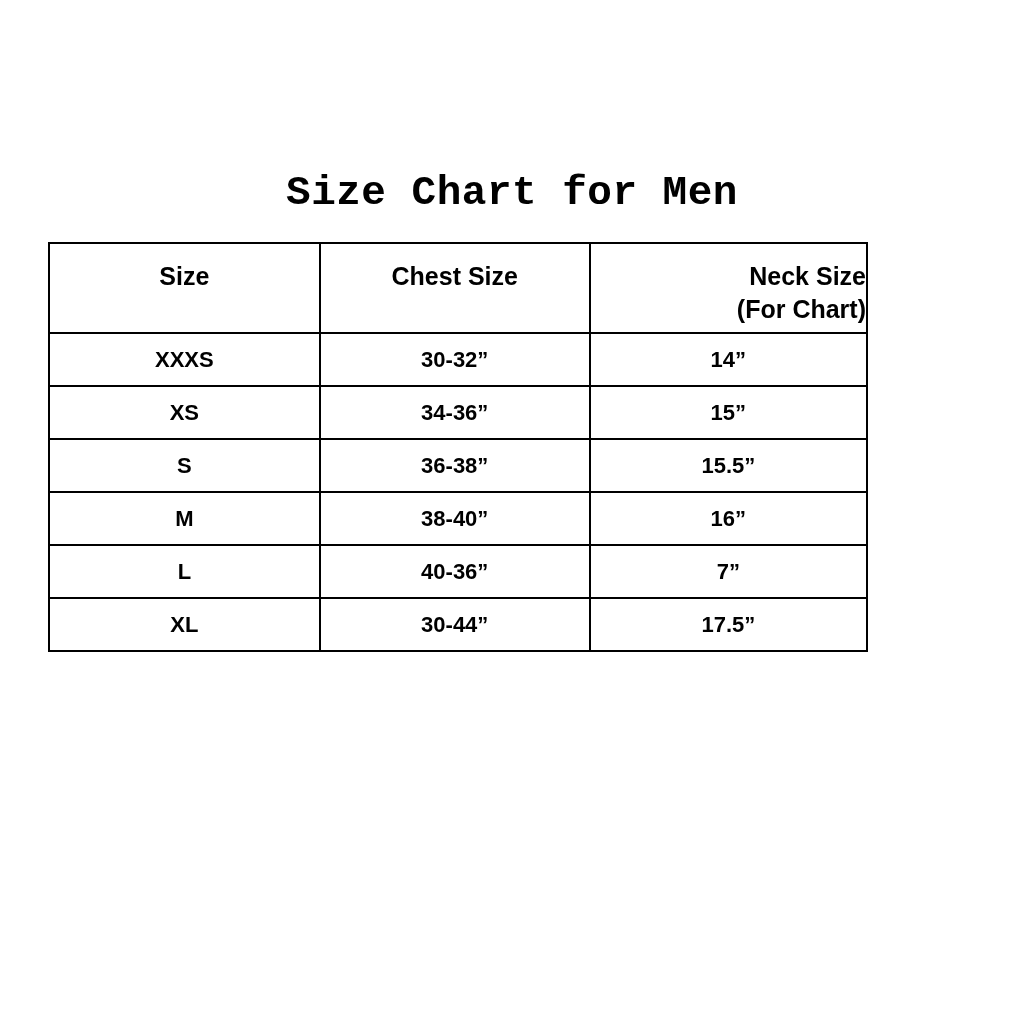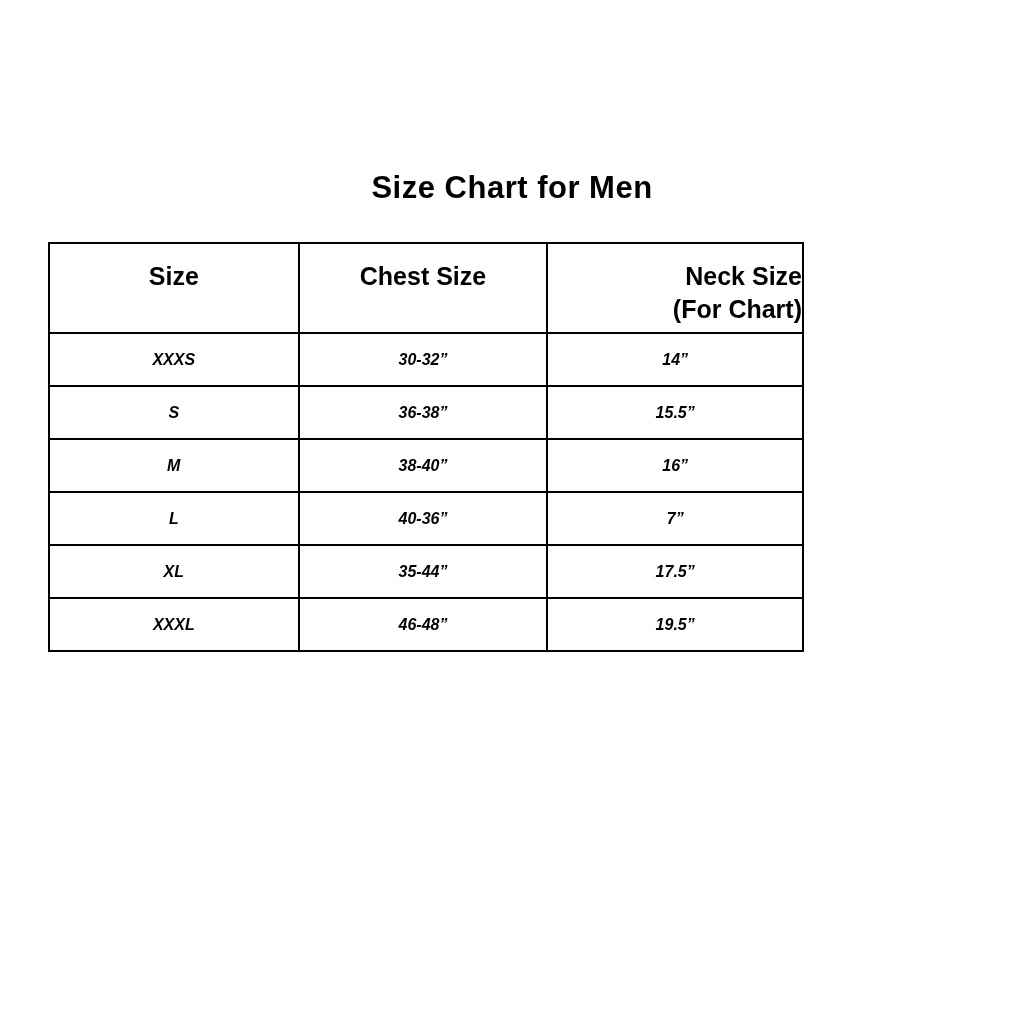--- a/index.html
+++ b/index.html
@@ -15,53 +15,53 @@
     height: 1024px;
     position: relative;
     background: #ffffff;
   }
   .chart-title {
     position: absolute;
     top: 170px;
     left: 0;
     width: 100%;
     text-align: center;
-    font-size: 31px;
+    font-size: 41px;
     font-weight: bold;
     letter-spacing: 0.5px;
     color: #000000;
+    font-family: Liberation Mono, monospace;
   }
   table.size-table {
     position: absolute;
     top: 242px;
     left: 48px;
-    width: 756px;
+    width: 820px;
     border-collapse: collapse;
     background: #ffffff;
     table-layout: fixed;
   }
   table.size-table th,
   table.size-table td {
     border: 2px solid #000000;
     text-align: center;
     font-weight: bold;
     color: #000000;
   }
   table.size-table th {
     height: 90px;
     font-size: 25px;
     vertical-align: top;
     padding-top: 16px;
     line-height: 33px;
   }
   table.size-table td {
     height: 53px;
-    font-size: 16px;
+    font-size: 22px;
     vertical-align: middle;
-    font-style: italic;
   }
   table.size-table col.c1 { width: 33.1%; }
   table.size-table col.c2 { width: 33.0%; }
   table.size-table col.c3 { width: 33.9%; }
   .sub-line { display: block; text-align: right; }
   .sub-line:empty { display: none; }
 </style>
 </head>
 <body>
 
@@ -85,40 +85,40 @@
         </th>
       </tr>
     </thead>
     <tbody>
         <tr>
           <td>XXXS</td>
           <td>30-32”</td>
           <td>14”</td>
         </tr>
         <tr>
+          <td>XS</td>
+          <td>34-36”</td>
+          <td>15”</td>
+        </tr>
+        <tr>
           <td>S</td>
           <td>36-38”</td>
           <td>15.5”</td>
         </tr>
         <tr>
           <td>M</td>
           <td>38-40”</td>
           <td>16”</td>
         </tr>
         <tr>
           <td>L</td>
           <td>40-36”</td>
           <td>7”</td>
         </tr>
         <tr>
           <td>XL</td>
-          <td>35-44”</td>
+          <td>30-44”</td>
           <td>17.5”</td>
-        </tr>
-        <tr>
-          <td>XXXL</td>
-          <td>46-48”</td>
-          <td>19.5”</td>
         </tr>
       </tbody>
   </table>
 
 </div>
 
 </body></html>

